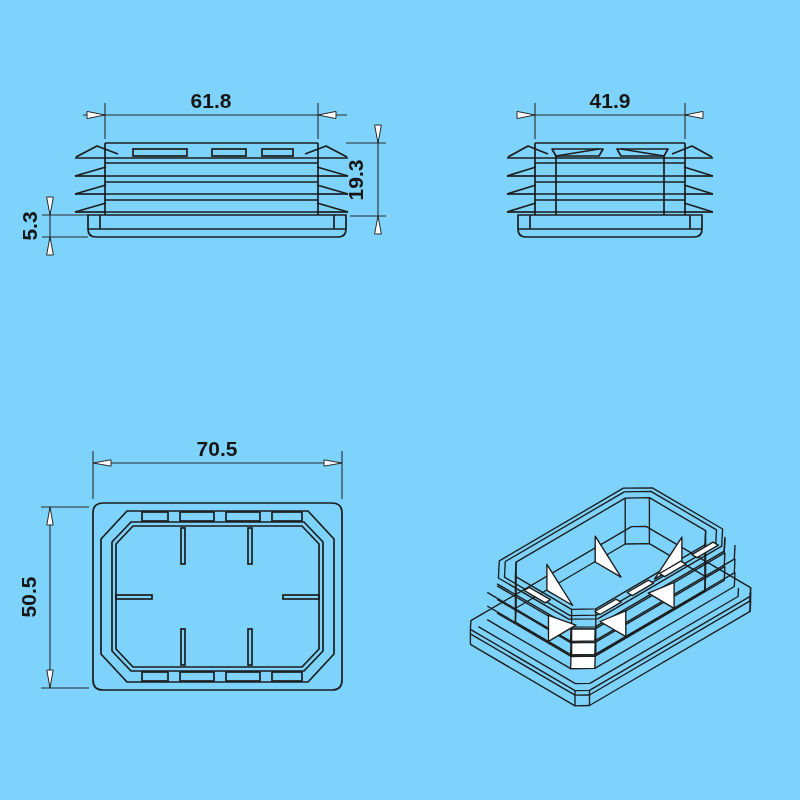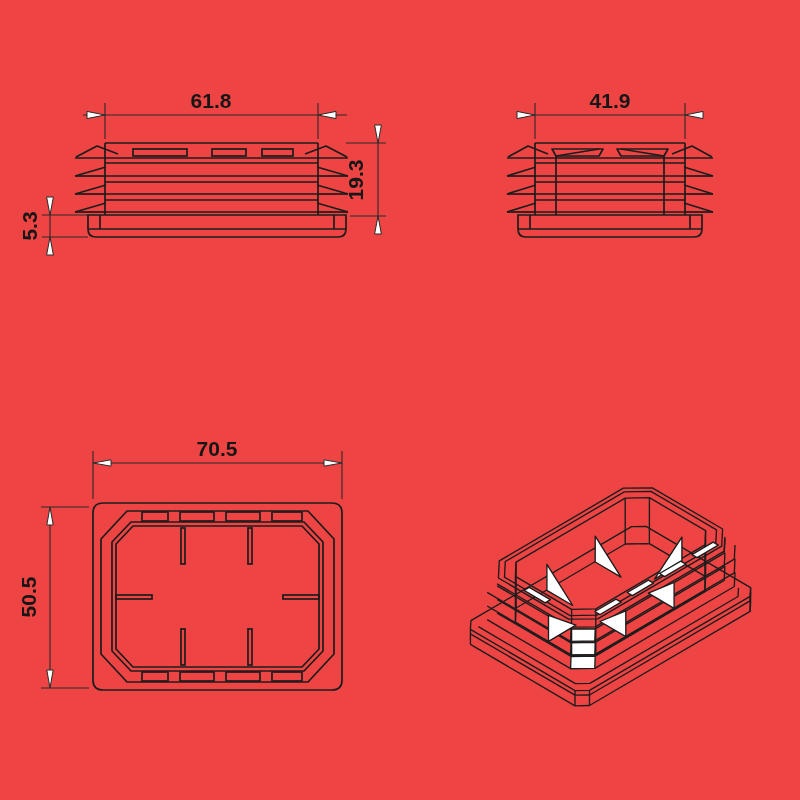--- a/index.html
+++ b/index.html
@@ -1,16 +1,16 @@
 <!DOCTYPE html>
 <html><head>
 <meta charset="utf-8">
 <style>
   html,body{margin:0;padding:0;background:#ffffff;}
-  .canvas{position:relative;width:800px;height:800px;background:#ef4444;overflow:hidden;
+  .canvas{position:relative;width:800px;height:800px;background:#7dd3fc;overflow:hidden;
           font-family:"Liberation Sans",sans-serif;}
   svg{position:absolute;left:0;top:0;}
   .dim-text{font-family:"Liberation Sans",sans-serif;font-size:21px;font-weight:bold;
             fill:#161616;text-anchor:middle;}
 </style>
 </head>
 <body>
 
 <div class="canvas">
 <svg width="800" height="800" viewBox="0 0 800 800">

